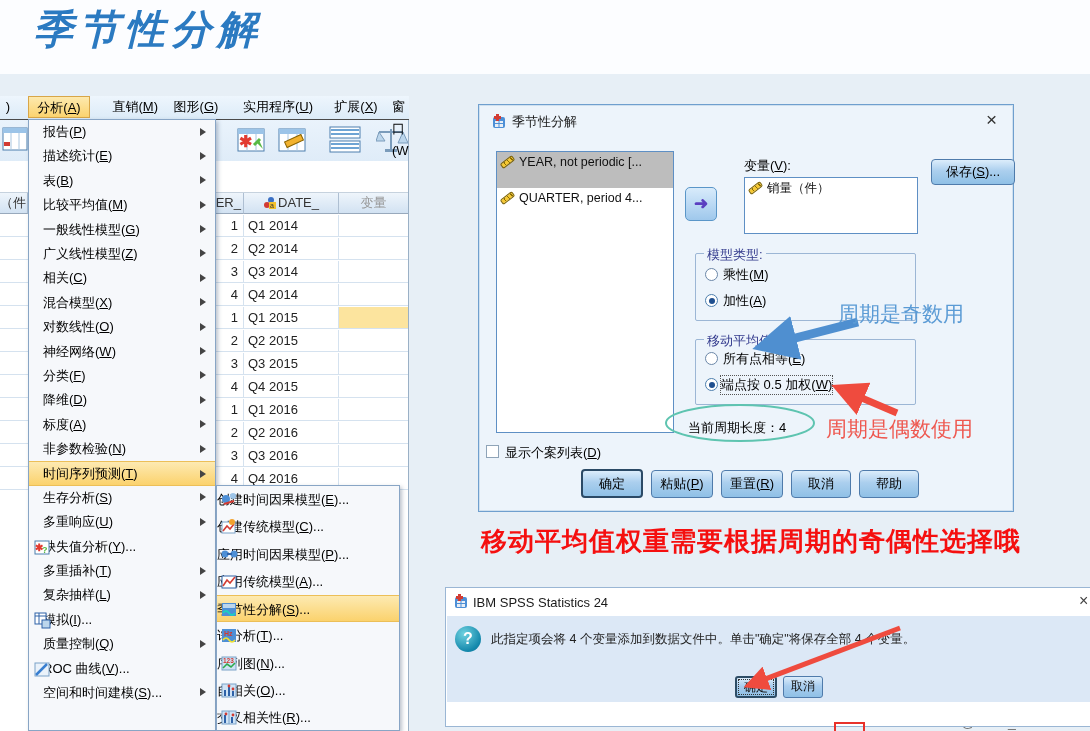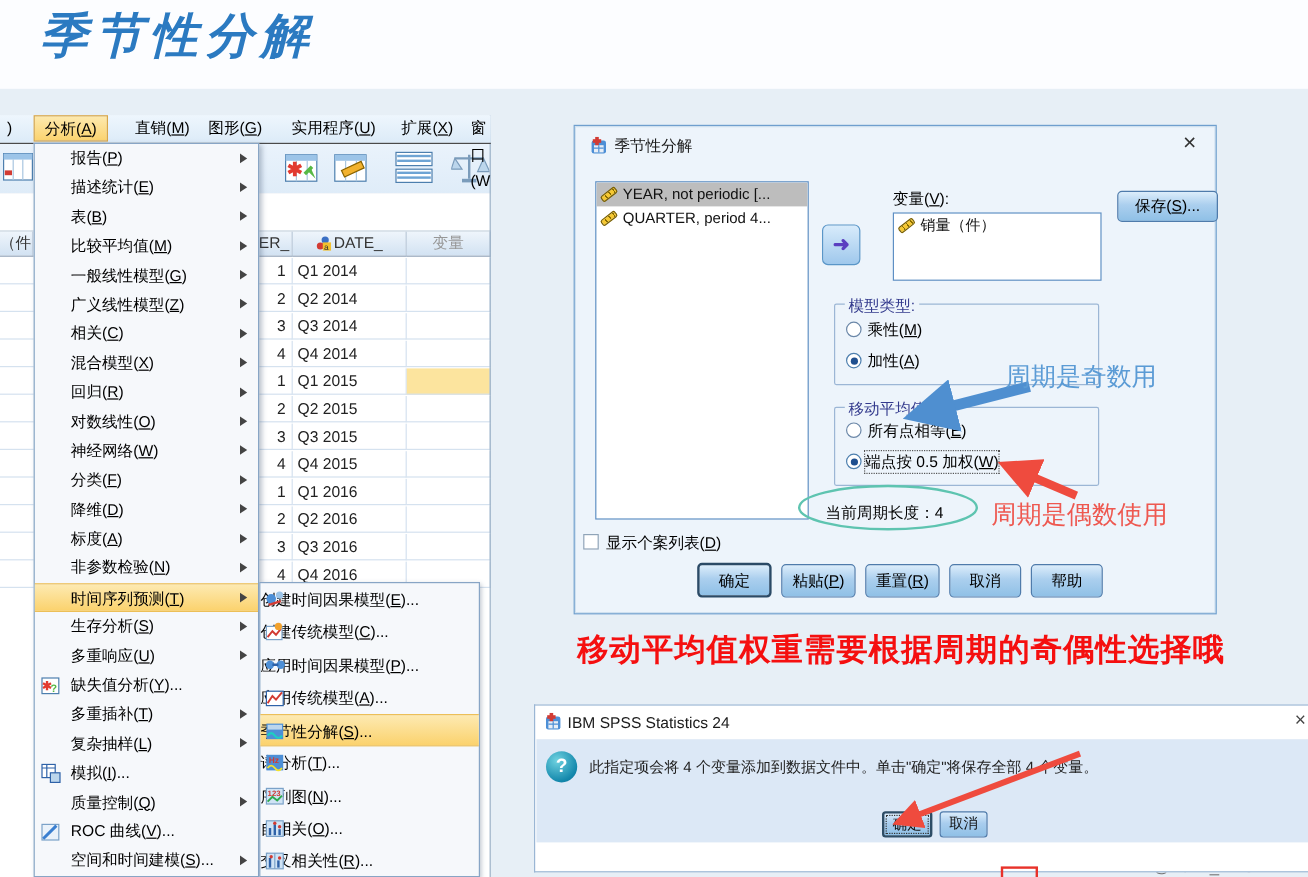--- a/index.html
+++ b/index.html
@@ -30,39 +30,39 @@
         border-bottom:1px solid #d5e2ef;box-sizing:border-box;overflow:hidden;white-space:nowrap;}
   .c-num{left:0;width:244px;text-align:right;padding-right:5px;color:#222;}
   .c-date{left:244px;width:95px;padding-left:4px;color:#222;}
   .c-var{left:339px;width:70px;}
   .c-var.hl{background:#fce49e;}
   .rows-filler{left:0;top:491px;width:409px;height:240px;
      background:repeating-linear-gradient(#fff 0 22px,#d5e2ef 22px 23px);}
   
   .menu{left:28px;top:119px;width:188px;height:612px;background:#f6f8fb;border:1px solid #88a5c5;
         box-sizing:border-box;box-shadow:2px 2px 4px rgba(60,80,110,.35);z-index:10;display:flex;flex-direction:column;}
-  .mi{position:relative;height:24.4px;min-height:24.4px;line-height:24.4px;font-size:13px;color:#000;padding-left:30px;}
+  .mi{position:relative;height:24.4px;min-height:24.4px;line-height:24.4px;font-size:13px;color:#000;padding-left:14px;}
   .mi.hl2{background:linear-gradient(#fdeab2,#fbd26d);border-top:1px solid #ecbf58;border-bottom:1px solid #ecbf58;box-sizing:border-box;}
   .mi .car{position:absolute;right:9px;top:7.5px;width:0;height:0;border-top:4.5px solid transparent;
            border-bottom:4.5px solid transparent;border-left:6px solid #444;}
   .mi .micon{position:absolute;left:5px;top:4px;}
   
   .submenu{left:216px;top:485px;width:184px;height:246px;background:#f6f8fb;border:1px solid #88a5c5;
         box-sizing:border-box;box-shadow:2px 2px 4px rgba(60,80,110,.35);z-index:11;display:flex;flex-direction:column;}
   .smi{position:relative;height:27.3px;min-height:27.3px;line-height:27.3px;font-size:13px;color:#000;}
   .smi.hl2{background:linear-gradient(#fdeab2,#fbd26d);border-top:1px solid #ecbf58;border-bottom:1px solid #ecbf58;box-sizing:border-box;}
   .smi .micon{position:absolute;left:4px;top:5px;}
   
   .dlg{left:478px;top:104px;width:536px;height:408px;background:#edf4fb;border:1px solid #6f9fce;
        box-sizing:border-box;z-index:20;box-shadow:0 0 0 1px #cfe0ef inset;}
   .dlg-title{position:absolute;left:12px;top:8px;font-size:13px;color:#1a1a1a;}
   .dlg-x{position:absolute;right:16px;top:5px;font-size:19px;color:#333;line-height:19px;}
   .listbox{position:absolute;background:#fff;border:1px solid #5e8fc4;box-sizing:border-box;overflow:hidden;}
   .lb-src{left:17px;top:46px;width:178px;height:282px;}
-  .lb-item{position:relative;height:20px;line-height:20px;font-size:12.5px;padding-left:22px;white-space:nowrap;}
+  .lb-item{position:relative;height:36px;line-height:20px;font-size:12.5px;padding-left:22px;white-space:nowrap;}
   .lb-item.sel{background:#bdbdbd;}
   .ruler{position:absolute;left:3px;top:4px;width:14px;height:11px;}
   .ruler i{position:absolute;left:0;top:3px;width:15px;height:6px;transform:rotate(-38deg);border-radius:2px;
            background:repeating-linear-gradient(90deg,#f6c832 0 3px,#8a6d00 3px 4px);border:1px solid #7a6000;box-sizing:border-box;}
   .xfer{position:absolute;left:206px;top:82px;width:32px;height:34px;border-radius:5px;
         background:linear-gradient(#d8ebfb,#9fc8ec);border:1px solid #5a96c8;box-sizing:border-box;
         text-align:center;line-height:31px;font-size:17px;font-weight:bold;color:#5b3fc0;}
   .lbl{position:absolute;font-size:13px;color:#000;}
   .lb-tgt{left:265px;top:72px;width:174px;height:57px;}
   .btn{position:absolute;background:linear-gradient(#dcedfb,#abcfee 45%,#8fc0e6);border:1px solid #4f7bab;
@@ -253,21 +253,20 @@
 
   <div class="abs menu">
     <div class="mi"><span>报告(<u>P</u>)</span><span class="car"></span></div>
     <div class="mi"><span>描述统计(<u>E</u>)</span><span class="car"></span></div>
     <div class="mi"><span>表(<u>B</u>)</span><span class="car"></span></div>
     <div class="mi"><span>比较平均值(<u>M</u>)</span><span class="car"></span></div>
     <div class="mi"><span>一般线性模型(<u>G</u>)</span><span class="car"></span></div>
     <div class="mi"><span>广义线性模型(<u>Z</u>)</span><span class="car"></span></div>
     <div class="mi"><span>相关(<u>C</u>)</span><span class="car"></span></div>
     <div class="mi"><span>混合模型(<u>X</u>)</span><span class="car"></span></div>
-    <div class="mi"><span>回归(<u>R</u>)</span><span class="car"></span></div>
     <div class="mi"><span>对数线性(<u>O</u>)</span><span class="car"></span></div>
     <div class="mi"><span>神经网络(<u>W</u>)</span><span class="car"></span></div>
     <div class="mi"><span>分类(<u>F</u>)</span><span class="car"></span></div>
     <div class="mi"><span>降维(<u>D</u>)</span><span class="car"></span></div>
     <div class="mi"><span>标度(<u>A</u>)</span><span class="car"></span></div>
     <div class="mi"><span>非参数检验(<u>N</u>)</span><span class="car"></span></div>
     <div class="mi hl2"><span>时间序列预测(<u>T</u>)</span><span class="car"></span></div>
     <div class="mi"><span>生存分析(<u>S</u>)</span><span class="car"></span></div>
     <div class="mi"><span>多重响应(<u>U</u>)</span><span class="car"></span></div>
     <div class="mi"><span class="micon">

